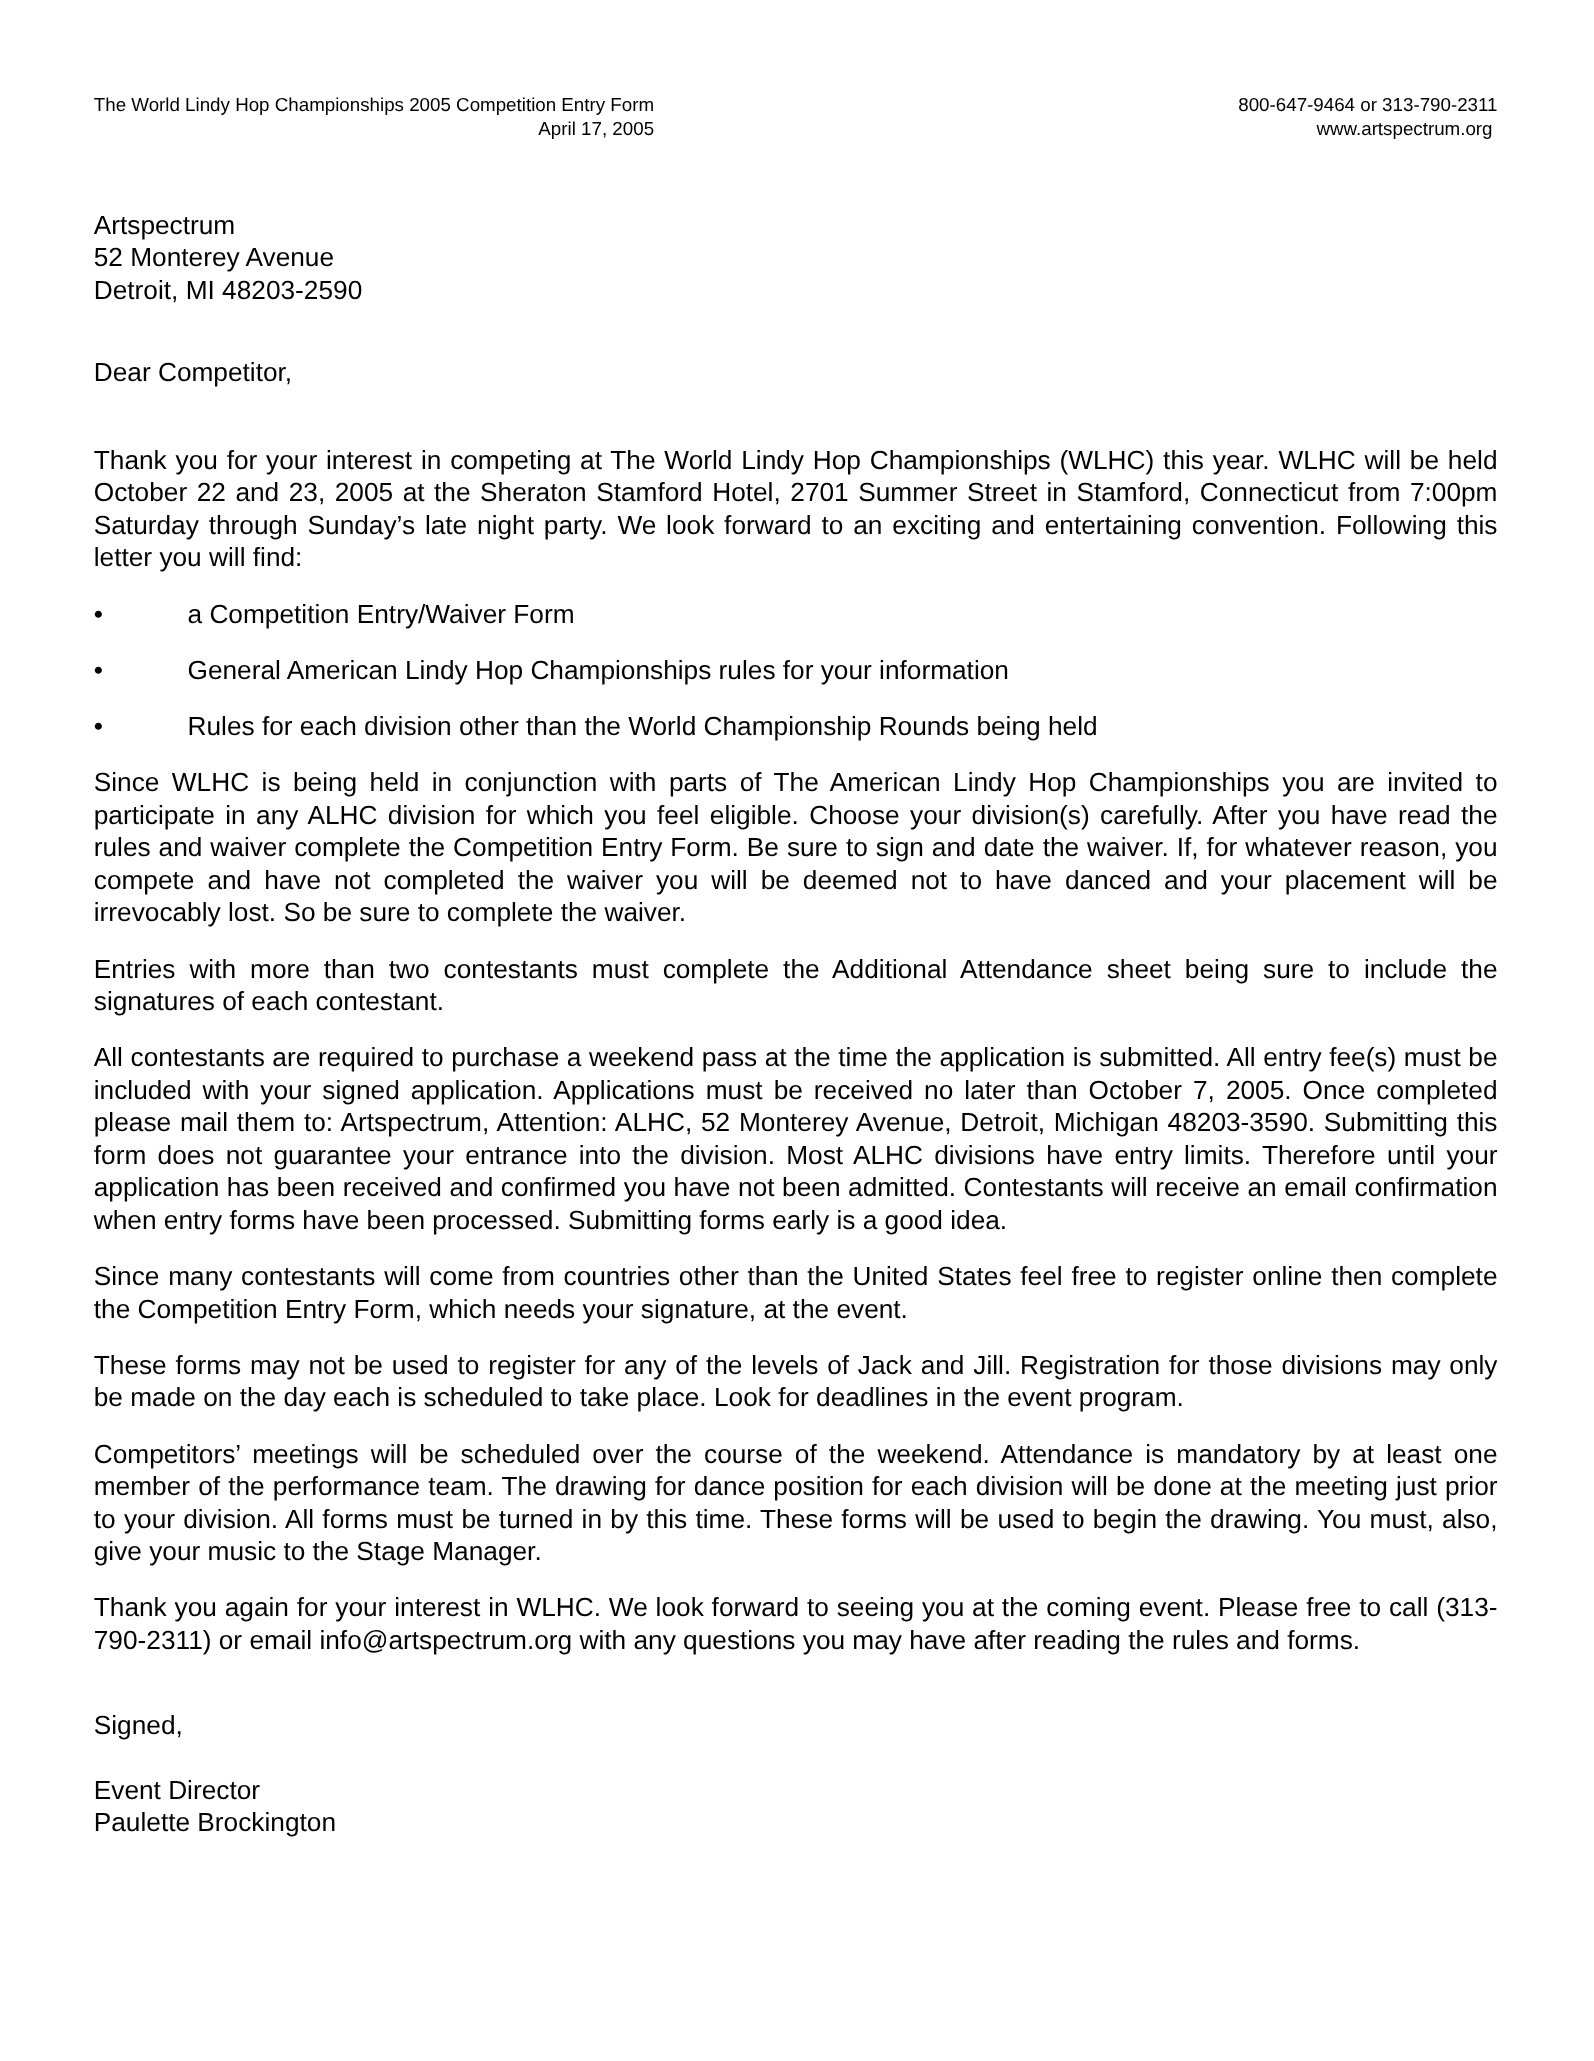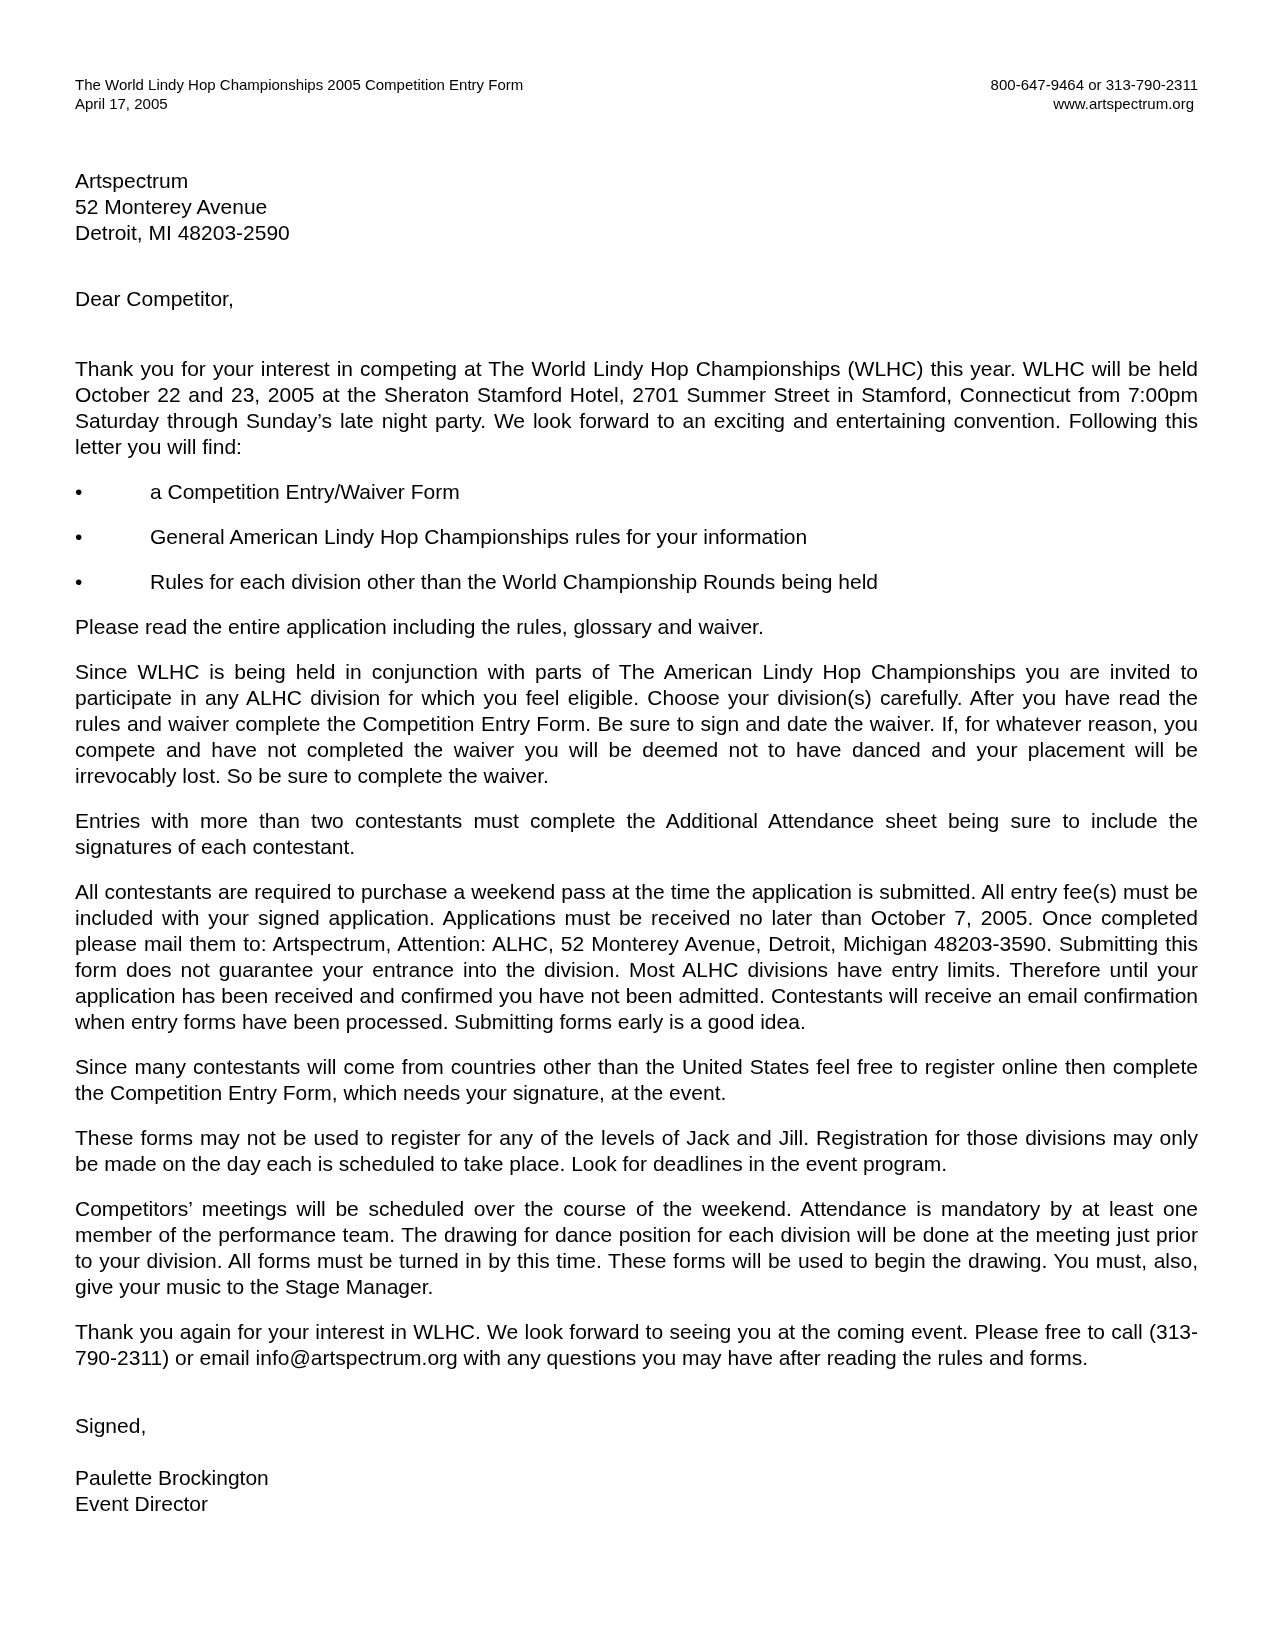--- a/index.html
+++ b/index.html
@@ -26,20 +26,21 @@
       top: 75px;
       left: 0;
       width: 1123px;
       font-size: 15px;
       line-height: 19px;
     }
     .header-left {
       position: absolute;
       left: 0;
       top: 0;
+      text-align: right;
     }
     .header-right {
       position: absolute;
       right: 0;
       top: 0;
       text-align: right;
       margin-left: 37px;
     }
     .header-right .url {
       padding-right: 4px;
@@ -115,37 +116,36 @@
       <li>
         <span class="bullet">•</span>
         <span>General American Lindy Hop Championships rules for your information</span>
       </li>
       <li>
         <span class="bullet">•</span>
         <span>Rules for each division other than the World Championship Rounds being held</span>
       </li>
     </ul>
 
-    <p class="para">Please read the entire application including the rules, glossary and waiver.</p>
 
     <p class="para"><span>Since WLHC is being held in conjunction with parts of The American Lindy Hop Championships you are invited to participate in any ALHC division for which you feel eligible. Choose your division(s) carefully. After you have read the rules and waiver complete the </span><b>Competition Entry Form</b><span>. Be sure to sign and date the waiver. If, for whatever reason, you compete and have not completed the waiver you will be deemed not to have danced and your placement will be irrevocably lost. So be sure to complete the waiver.</span></p>
 
     <p class="para"><span>Entries with more than two contestants must complete the </span><b>Additional Attendance</b><span> sheet being sure to include the signatures of each contestant.</span></p>
 
     <p class="para">All contestants are required to purchase a weekend pass at the time the application is submitted. All entry fee(s) must be included with your signed application. Applications must be received no later than October 7, 2005. Once completed please mail them to: Artspectrum, Attention: ALHC, 52 Monterey Avenue, Detroit, Michigan 48203-3590. Submitting this form does not guarantee your entrance into the division. Most ALHC divisions have entry limits. Therefore until your application has been received and confirmed you have not been admitted. Contestants will receive an email confirmation when entry forms have been processed. Submitting forms early is a good idea.</p>
 
     <p class="para">Since many contestants will come from countries other than the United States feel free to register online then complete the Competition Entry Form, which needs your signature, at the event.</p>
 
     <p class="para">These forms may not be used to register for any of the levels of Jack and Jill. Registration for those divisions may only be made on the day each is scheduled to take place. Look for deadlines in the event program.</p>
 
     <p class="para">Competitors’ meetings will be scheduled over the course of the weekend. Attendance is mandatory by at least one member of the performance team. The drawing for dance position for each division will be done at the meeting just prior to your division. All forms must be turned in by this time. These forms will be used to begin the drawing. You must, also, give your music to the Stage Manager.</p>
 
     <p class="para"><span>Thank you again for your interest in WLHC</span><b>.</b><span> We look forward to seeing you at the coming event. Please free to call (313-790-2311) or email info@artspectrum.org with any questions you may have after reading the rules and forms.</span></p>
 
     <div class="signed">Signed,</div>
 
     <div class="signature">
+      <div>Event Director</div>
       <div>Paulette Brockington</div>
-      <div>Event Director</div>
     </div>
 
   </div>
 </div>
 
 </body></html>

